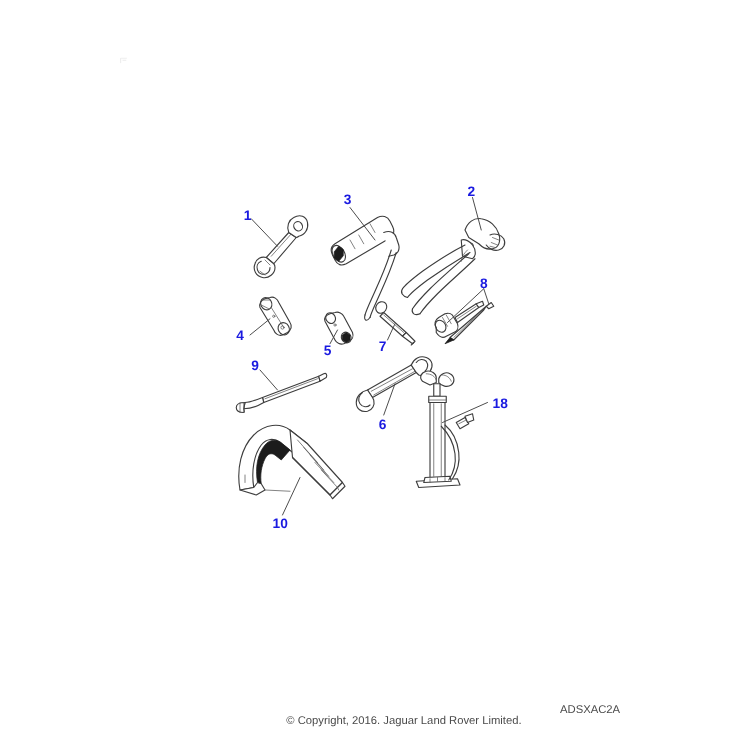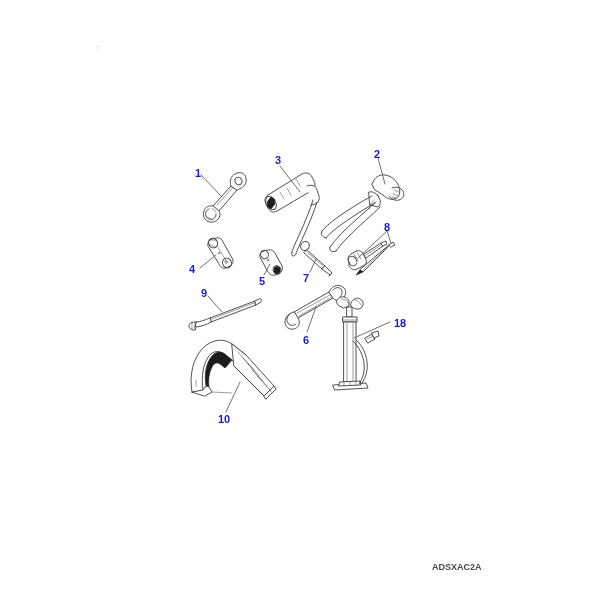--- a/index.html
+++ b/index.html
@@ -40,23 +40,22 @@
     font-family: "Liberation Sans", sans-serif;
     font-size: 9px;
     line-height: 1;
     white-space: nowrap;
   }
   #copyright-text {
     left: 229px;
     top: 572px;
   }
   #drawing-code {
-    left: 432px;
+    left: 448px;
     top: 563px;
-    font-weight: bold;
   }
   #corner-mark {
     position: absolute;
     left: 96px;
     top: 46px;
     width: 6px;
     height: 5px;
     opacity: 0.22;
   }
   .tool-line {
@@ -301,15 +300,16 @@
   <div class="callout-num" style="left:275px; top:155px;">3</div>
   <div class="callout-num" style="left:189px; top:264px;">4</div>
   <div class="callout-num" style="left:259px; top:276px;">5</div>
   <div class="callout-num" style="left:303px; top:335px;">6</div>
   <div class="callout-num" style="left:303px; top:273px;">7</div>
   <div class="callout-num" style="left:384px; top:222px;">8</div>
   <div class="callout-num" style="left:201px; top:288px;">9</div>
   <div class="callout-num" style="left:394px; top:318px;">18</div>
   <div class="callout-num" style="left:218px; top:414px;">10</div>
 
+  <div class="footer-text" id="copyright-text">© Copyright, 2016. Jaguar Land Rover Limited.</div>
   <div class="footer-text" id="drawing-code">ADSXAC2A</div>
 
 </div>
 
 </body></html>

